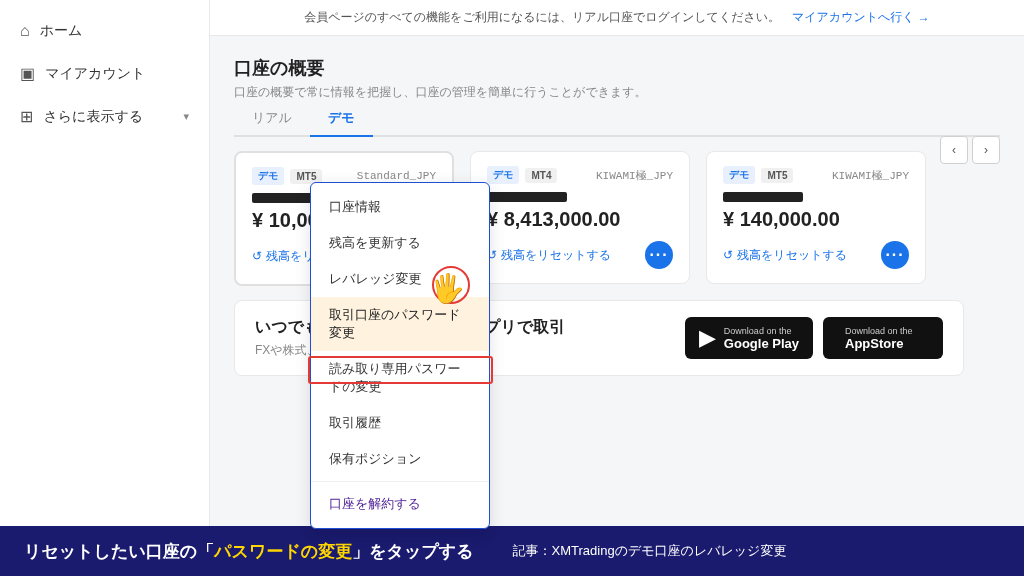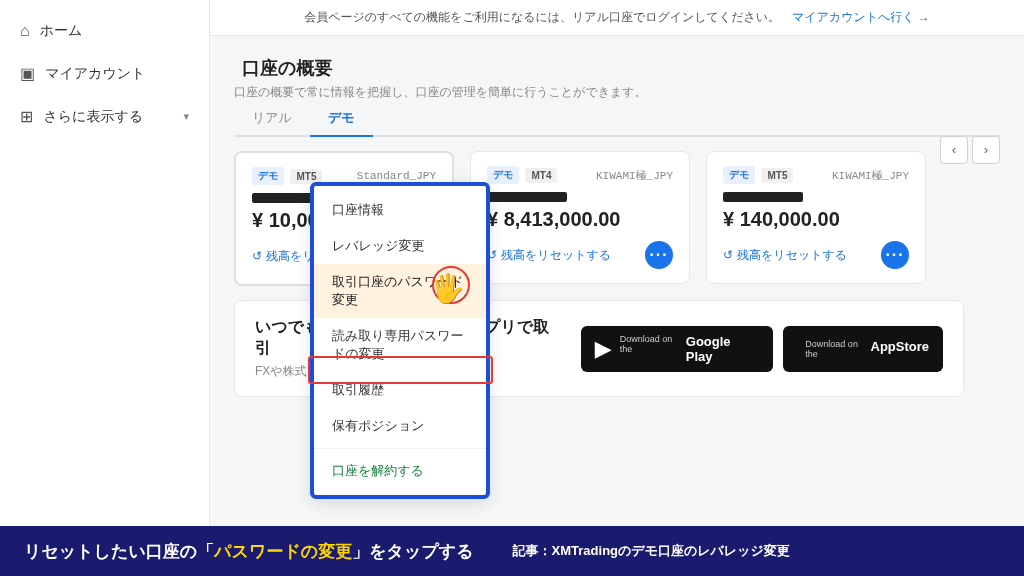--- a/index.html
+++ b/index.html
@@ -44,21 +44,21 @@
     
     .main-content {
       position: absolute;
       left: 210px; top: 36px;
       right: 0; bottom: 50px;
       background: #f5f6f8;
       padding: 20px 24px;
       overflow: hidden;
     }
 
-    .page-title { font-size: 18px; font-weight: 700; color: #222; margin-bottom: 4px; margin-left: 8px; }
+    .page-title { font-size: 18px; font-weight: 700; color: #222; margin-bottom: 4px; }
     .page-subtitle { font-size: 12px; color: #888; margin-bottom: 0; }
 
     
     .tabs { display: flex; gap: 0; margin-bottom: 14px; border-bottom: 2px solid #e0e0e0; }
     .tab {
       padding: 8px 18px;
       font-size: 13px;
       cursor: pointer;
       color: #888;
       border-bottom: 2px solid transparent;
@@ -144,21 +144,21 @@
       font-weight: 700;
       letter-spacing: 1px;
     }
 
     
     .dropdown-menu {
       position: absolute;
       left: 310px;
       top: 182px;
       background: #fff;
-      border: 4px solid #1d4ed8;
+      border: 1px solid #1d4ed8;
       border-radius: 6px;
       box-shadow: 0 4px 16px rgba(0,0,0,0.12);
       z-index: 100;
       width: 180px;
       padding: 6px 0;
     }
     .dropdown-item {
       padding: 9px 18px;
       font-size: 13px;
       color: #333;
@@ -168,21 +168,21 @@
       background: #fff3e0;
       color: #e65100;
       position: relative;
     }
     .dropdown-item.highlighted::after {
       content: '';
       position: absolute;
       right: 12px; top: 50%;
       transform: translateY(-50%);
     }
-    .dropdown-item.danger { color: #15803d; }
+    .dropdown-item.danger { color: #4c1d95; }
     .dropdown-divider { height: 1px; background: #f0f0f0; margin: 4px 0; }
 
     
     .promo-banner {
       background: #fff;
       border-radius: 8px;
       border: 1px solid #e8e8e8;
       padding: 16px 20px;
       display: flex;
       align-items: center;
@@ -198,21 +198,21 @@
       display: flex; align-items: center;
       background: #111;
       color: #fff;
       border-radius: 6px;
       padding: 8px 14px;
       gap: 8px;
       cursor: pointer;
       min-width: 120px;
     }
     .store-btn .store-icon { font-size: 22px; }
-    .store-btn .store-text { display: flex; }
+    .store-btn .store-text { display: flex; flex-direction: column; }
     .store-btn .store-label { font-size: 9px; color: #ccc; }
     .store-btn .store-name { font-size: 13px; font-weight: 600; }
 
     
     .bottom-bar {
       position: absolute;
       left: 0; right: 0; bottom: 0;
       height: 50px;
       background: #1a1a6e;
       display: flex; align-items: center;
@@ -221,21 +221,21 @@
     }
     .bottom-main-text {
       color: #fff;
       font-size: 17px;
       font-weight: 700;
     }
     .bottom-main-text .highlight { color: #ffd600; }
     .bottom-article {
       color: #fff;
       font-size: 13px;
-      font-weight: 700;
+      font-weight: 400;
       padding-left: 39px;
     }
 
     
     .cursor-hand {
       position: absolute;
       left: 430px;
       top: 272px;
       font-size: 28px;
       z-index: 200;
@@ -386,20 +386,21 @@
           <span class="store-label">Download on the</span>
           <span class="store-name">AppStore</span>
         </div>
       </div>
     </div>
   </div>
 </div>
 
 <div class="dropdown-menu">
   <div class="dropdown-item">口座情報</div>
+  <div class="dropdown-item">残高を更新する</div>
   <div class="dropdown-item">レバレッジ変更</div>
   <div class="dropdown-item highlighted" style="background:#fff3e0;color:#222;">
     <span>取引口座のパスワード変更</span>
   </div>
   <div class="dropdown-item">読み取り専用パスワードの変更</div>
   <div class="dropdown-item">取引履歴</div>
   <div class="dropdown-item">保有ポジション</div>
   <div class="dropdown-divider"></div>
   <div class="dropdown-item danger">口座を解約する</div>
 </div>

